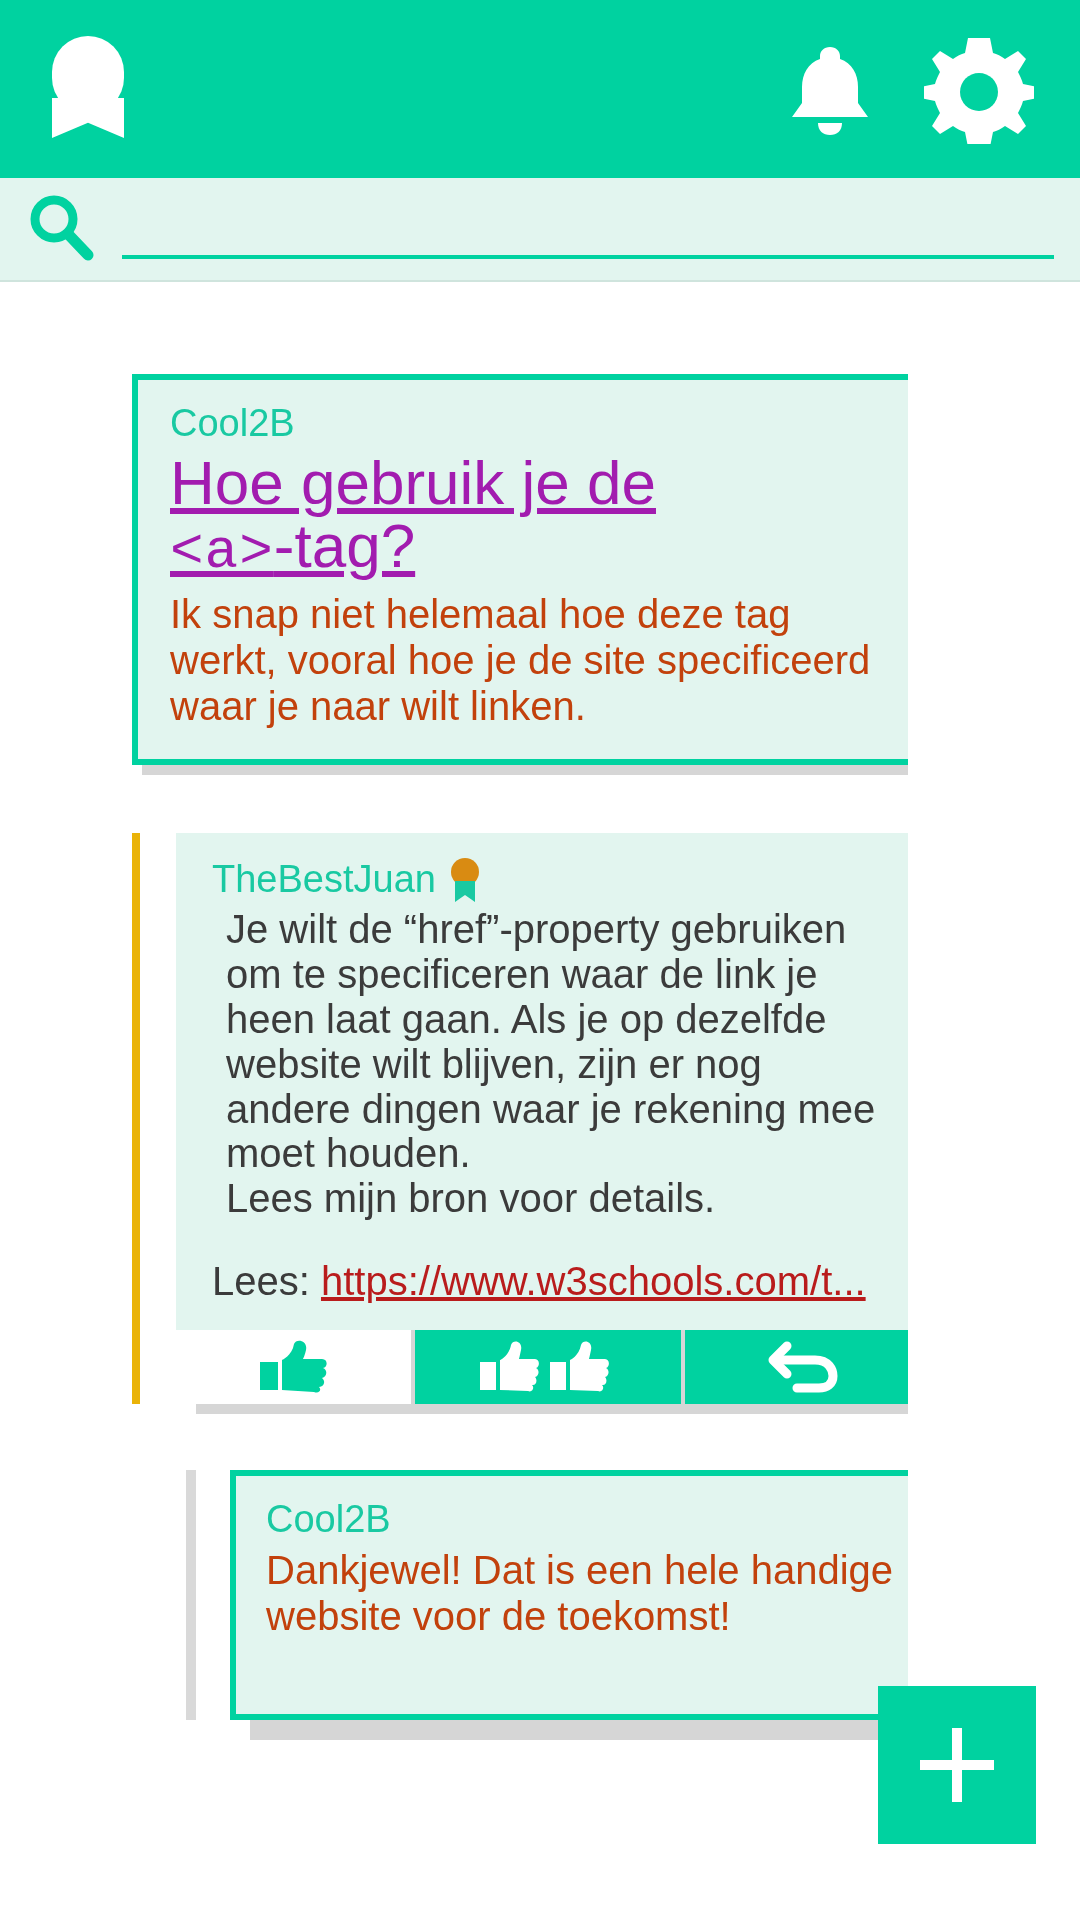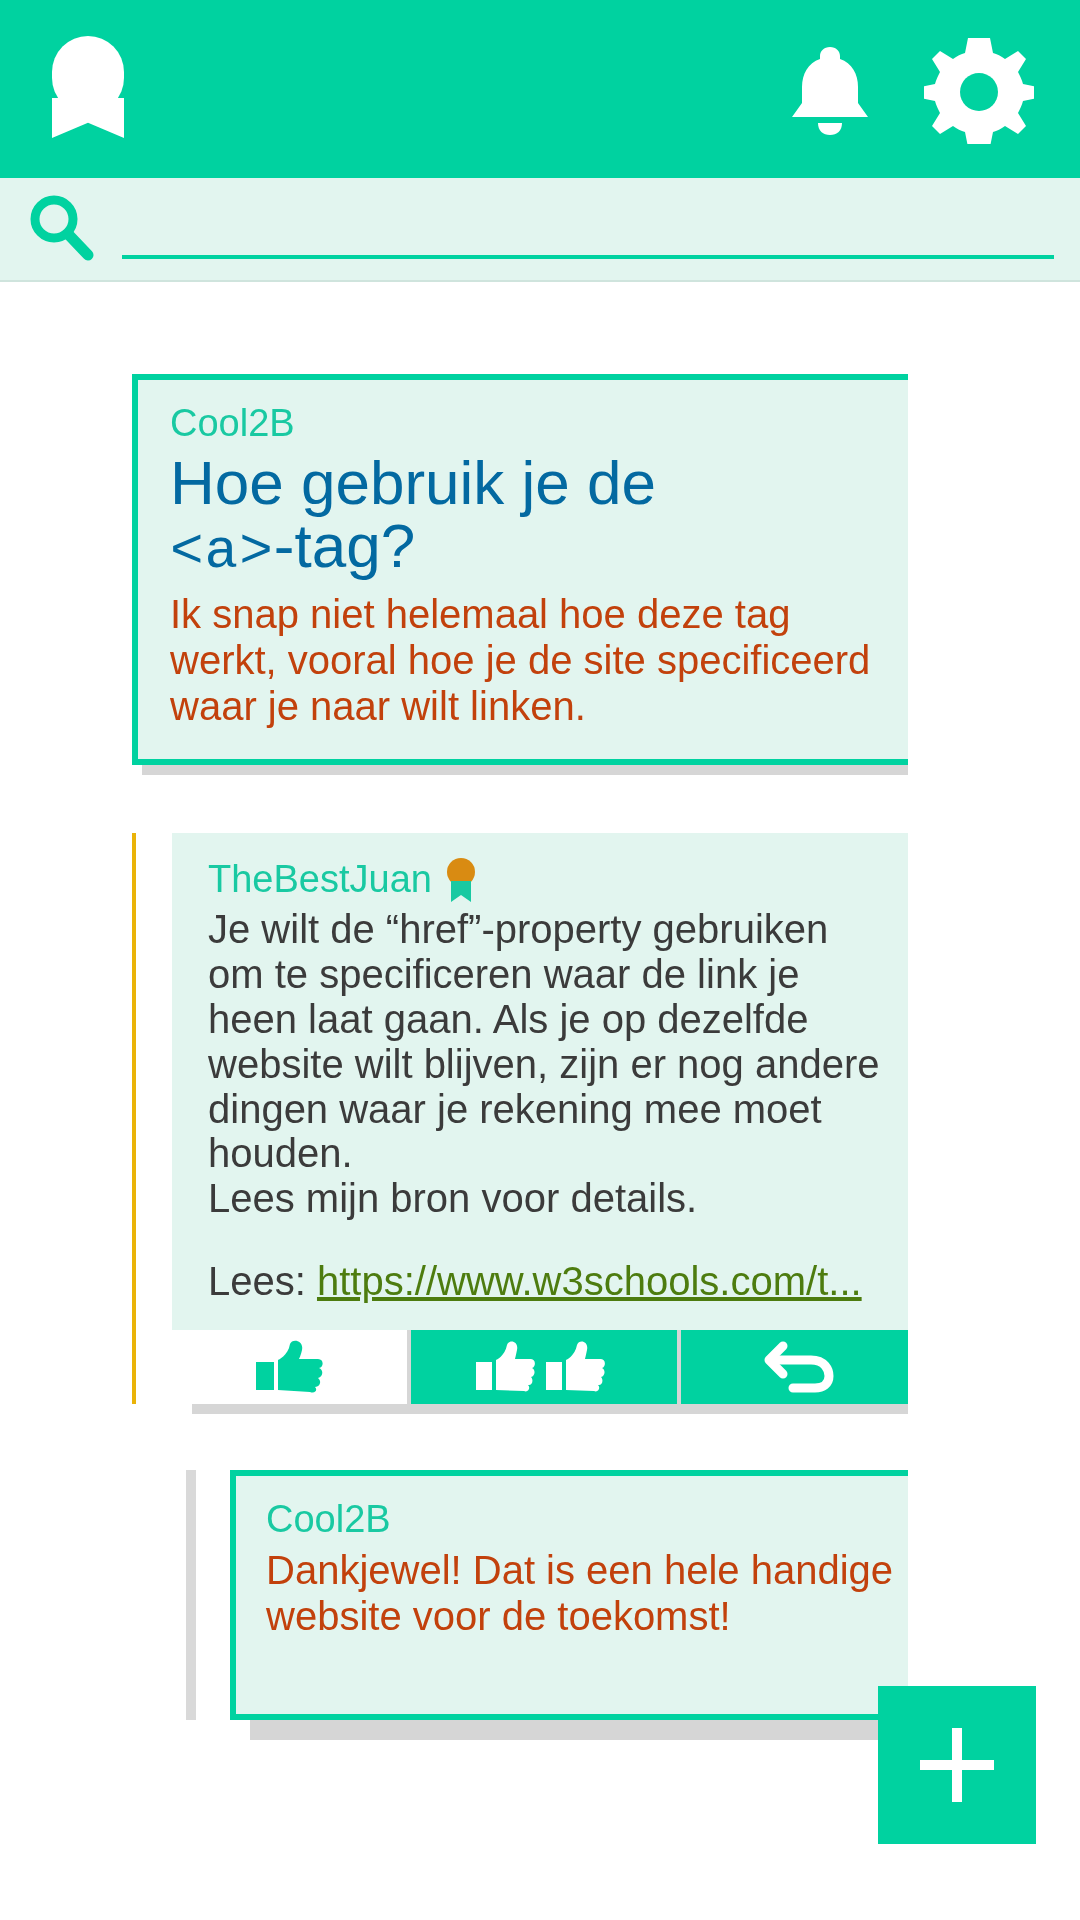--- a/index.html
+++ b/index.html
@@ -132,42 +132,43 @@
   .author {
     color: #19C9A2;
     font-size: 38px;
     margin-bottom: 6px;
     display: flex;
     align-items: center;
     gap: 12px;
   }
   .question-title {
     font-size: 62px;
-    color: #0369a1;
+    color: #a21caf;
     line-height: 1.02;
     margin: 6px 0 10px 0;
     font-weight: normal;
+    text-decoration: underline;
   }
   .question-title .tagmono {
     font-family: "Liberation Mono", monospace;
     font-size: 56px;
     letter-spacing: 1px;
   }
   .question-body {
     font-size: 40px;
     color: #c2410c;
     line-height: 1.15;
   }
 
   
   .answer-wrap {
     position: relative;
     margin: 68px 0 0 132px;
     width: 760px;
-    border-left: 4px solid #eab308;
+    border-left: 8px solid #eab308;
     padding-left: 36px;
     box-sizing: content-box;
   }
   .answer-card-shadow {
     position: absolute;
     left: 56px;
     top: 10px;
     width: 744px;
     height: 100%;
     background: #d6d6d6;
@@ -185,21 +186,21 @@
     font-size: 40px;
     color: #3b3b3b;
     line-height: 1.12;
   }
   .source-line {
     margin-top: 38px;
     font-size: 40px;
     color: #3b3b3b;
   }
   .source-link {
-    color: #4d7c0f;
+    color: #b91c1c;
     text-decoration: underline;
   }
   .badge {
     display: inline-block;
     width: 34px;
     height: 44px;
     position: relative;
     vertical-align: middle;
   }
 
@@ -347,21 +348,21 @@
     <div class="answer-card">
       <div class="author">
         <span>TheBestJuan</span>
         <span class="badge">
           <svg width="34" height="46" viewBox="0 0 34 46">
             <circle cx="17" cy="15" r="14" fill="#D98B12"></circle>
             <path d="M7 24 L7 45 L17 38 L27 45 L27 24 Z" fill="#19C9A2"></path>
           </svg>
         </span>
       </div>
-      <div class="answer-body" style="white-space:pre-line;">Je wilt de “href”-property gebruiken om te specificeren waar de link je heen laat gaan. Als je op dezelfde website wilt blijven, zijn er nog andere dingen waar je rekening mee moet houden.
+      <div class="answer-body" style="white-space:pre-line;margin-left:14px;">Je wilt de “href”-property gebruiken om te specificeren waar de link je heen laat gaan. Als je op dezelfde website wilt blijven, zijn er nog andere dingen waar je rekening mee moet houden.
 Lees mijn bron voor details.</div>
       <div class="source-line">
         <span>Lees:</span>
         <a class="source-link" href="#">https://www.w3schools.com/t...</a>
       </div>
     </div>
 
     <div class="vote-row">
       <button class="vote-btn vote-up" aria-label="upvote">
         <svg width="74" height="54" viewBox="0 0 74 54">

